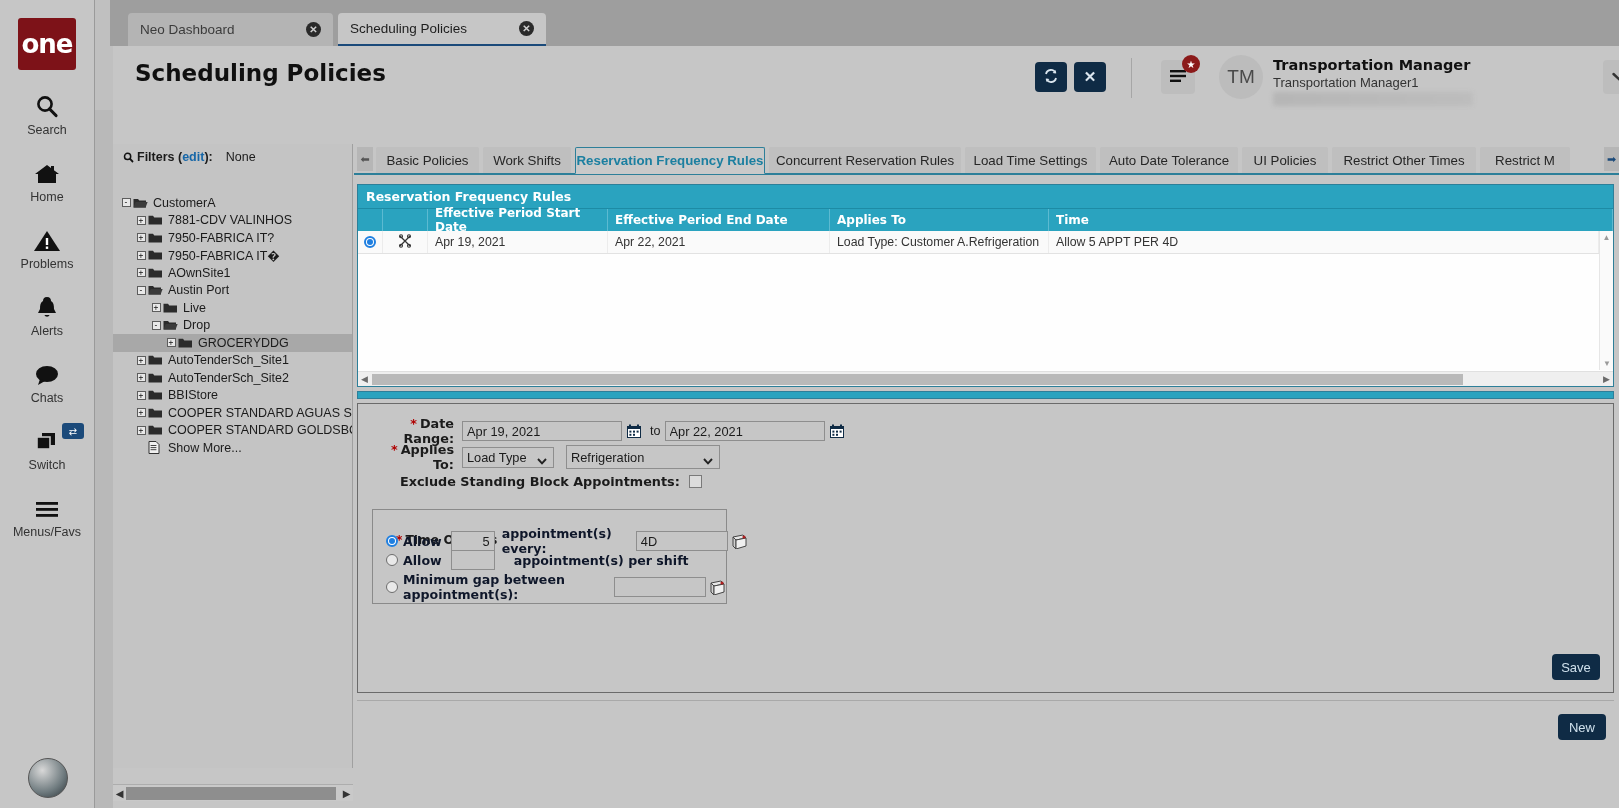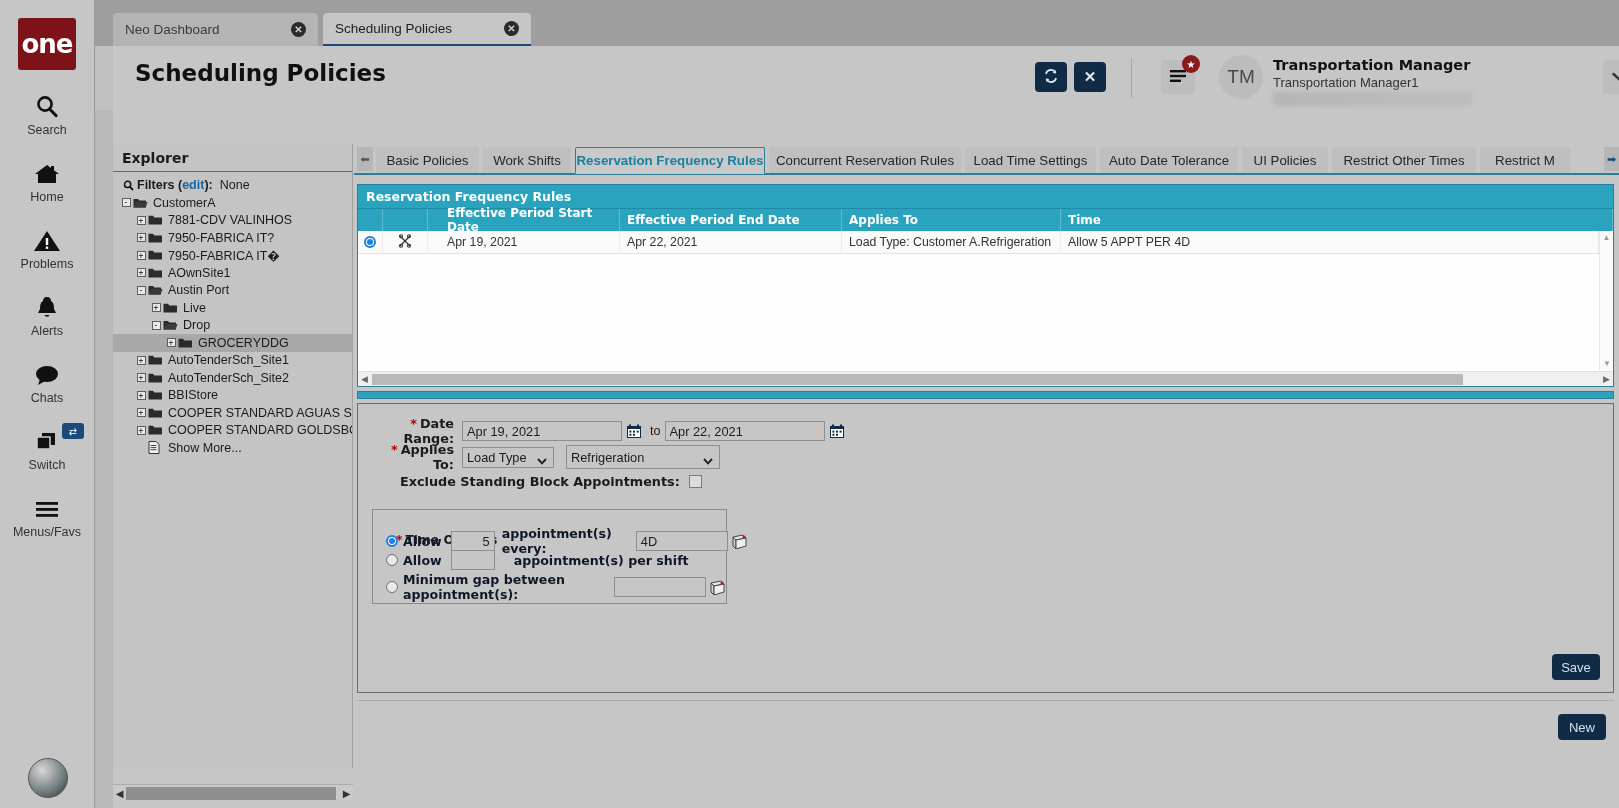--- a/index.html
+++ b/index.html
@@ -42,21 +42,21 @@
   #rail-bottom {
     position:absolute; left:0; bottom:10px; width:95px; text-align:center;
   }
   #rail-globe {
     width:40px;height:40px;border-radius:50%;margin:0 auto;
     background:radial-gradient(circle at 35% 30%, #d8d8d8, #6f7b7f 60%, #2b3338);
     border:1px solid #555;
   }
 
   
-  #tabstrip { position:absolute; left:95px; top:0; right:0; height:46px; background:#9e9e9e; }
+  #tabstrip { position:absolute; left:110px; top:0; right:0; height:46px; background:#9e9e9e; }
   .btab {
     position:absolute; top:13px; height:33px; border-radius:4px 4px 0 0;
     padding:0 12px; display:flex; align-items:center; cursor:pointer;
     font-size:13.5px;
   }
   .btab.inactive { background:#b4b4b4; color:#3b3b3b; }
   .btab.active { background:#c6c6c6; color:#1d1d1d; border-bottom:2px solid #1b4a7a; }
   .btab-label { white-space:nowrap; }
   .btab-close {
     margin-left:auto; width:15px; height:15px; border-radius:50%;
@@ -116,21 +116,21 @@
   #explorer {
     position:absolute; left:0px; top:34px; width:240px; bottom:40px;
     background:#c4c4c4;
     border-right:1px solid #a0a0a0;
   }
   #explorer-title { padding:6px 0 5px 9px; font-size:14px; font-weight:bold; color:#1b1b1b;
     border-bottom:1px solid #2d7f99; font-family:"DejaVu Sans", sans-serif;}
   #filters-row { padding:6px 0 2px 10px; font-size:12.5px; font-weight:bold; color:#1b1b1b; white-space:nowrap; }
   #filters-row .mag { display:inline-block; vertical-align:-2px; margin-right:3px; }
   #filters-edit { color:#1767a8; text-decoration:none; cursor:pointer; }
-  #filters-none { font-weight:normal; margin-left:7px; }
+  #filters-none { font-weight:normal; margin-left:13px; }
   #tree { position:absolute; left:0; right:0; top:50px; bottom:0; overflow:hidden; }
   .tnode {
     height:17.5px; display:flex; align-items:center; font-size:12.5px; color:#1b1b1b;
     white-space:nowrap; cursor:pointer;
   }
   .tnode.sel { background:#a8a8a8; }
   .tw { width:14px; height:17.5px; display:flex; align-items:center; justify-content:center; flex:0 0 14px; }
   .tw .box {
     width:9px;height:9px;border:1px solid #5d5d5d;background:#e8e8e8;
     font-size:8px;line-height:7px;text-align:center;color:#111;font-family:"DejaVu Sans Mono",monospace;
@@ -184,21 +184,21 @@
   #grid-head { display:flex; height:23px; background:#2aa3bf; border-top:1px solid #1d8ba5; }
   #grid-head .gh {
     color:#fff; font-size:12px; font-weight:bold; display:flex; align-items:center; padding-left:7px;
     border-right:1px solid #5cbad1; font-family:"DejaVu Sans", sans-serif;
   }
   .gr { display:flex; height:23px; background:#fafafa; border-bottom:1px solid #e2e2e2; }
   .gr .gc { font-size:12.3px; color:#333; display:flex; align-items:center; padding-left:7px;
     border-right:1px solid #ececec; }
   .w-radio { flex:0 0 25px; justify-content:center !important; padding-left:0 !important; }
   .w-ico   { flex:0 0 45px; justify-content:center !important; padding-left:0 !important; }
-  .w-d1    { flex:0 0 180px;margin-left:12px; }
+  .w-d1    { flex:0 0 180px; }
   .w-d2    { flex:0 0 222px; }
   .w-at    { flex:0 0 219px; }
   .w-t     { flex:1 1 auto; }
   .rdo-on {
     width:12px;height:12px;border-radius:50%;border:2px solid #1f7fe0;background:#fff;
     display:flex;align-items:center;justify-content:center;
   }
   .rdo-on i { width:6px;height:6px;border-radius:50%;background:#1f7fe0;display:block; }
   #grid-body { position:absolute; left:0; right:14px; top:46px; bottom:16px; background:#fefefe; }
   #grid-vscroll {
@@ -405,21 +405,20 @@
           <path d="M1.5 2 L8 8 L14.5 2" fill="none" stroke="#333" stroke-width="2.4" stroke-linecap="round"></path>
         </svg>
     </span>
   </div>
 </div>
 
 <div id="content">
  <div id="contentinner">
 
   <div id="explorer">
-    <div id="explorer-title">Explorer</div>
     <div id="filters-row">
       <span class="mag">
         <svg width="11" height="11" viewBox="0 0 11 11">
               <circle cx="4.6" cy="4.4" r="3.1" fill="none" stroke="#111" stroke-width="1.5"></circle>
               <line x1="6.8" y1="6.7" x2="10" y2="10" stroke="#111" stroke-width="1.8"></line>
             </svg>
       </span><span>Filters (</span><a id="filters-edit">edit</a><span>):</span><span id="filters-none">None</span>
     </div>
     <div id="tree">
           <div class="tnode" style="padding-left: 6px;">

